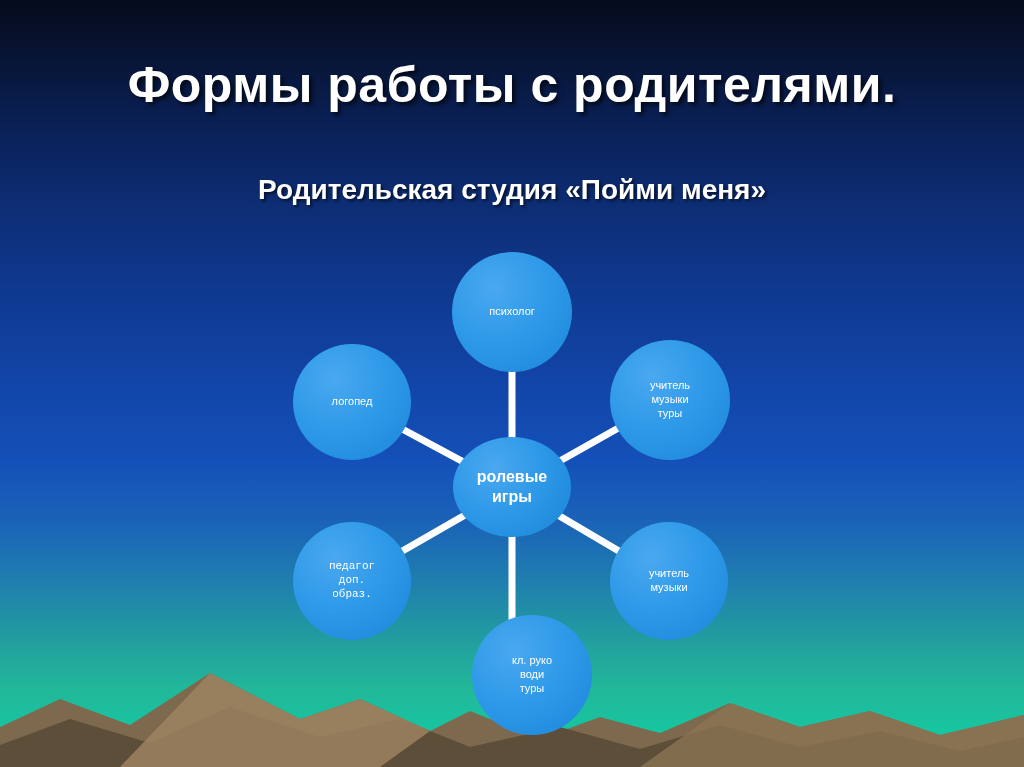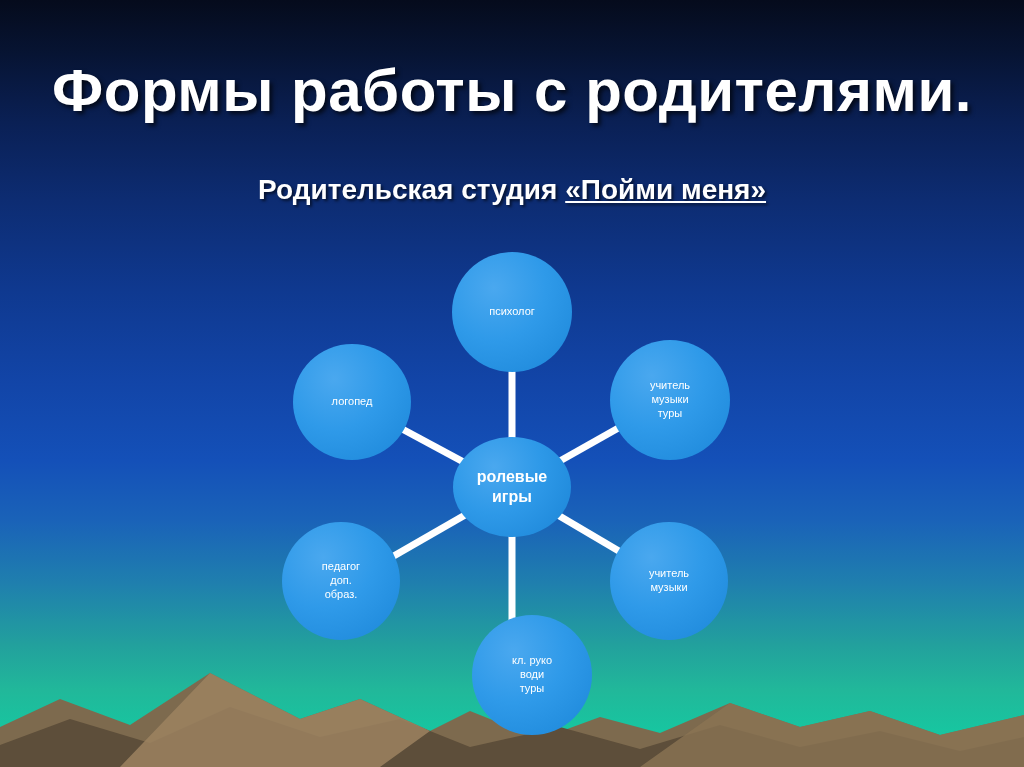--- a/index.html
+++ b/index.html
@@ -39,38 +39,37 @@
   }
 
   
   .title {
     position: absolute;
     top: 56px;
     left: 0;
     width: 1024px;
     text-align: center;
     color: #ffffff;
-    font-size: 60px;
+    font-size: 50px;
     font-weight: bold;
     letter-spacing: 0.5px;
     text-shadow: 3px 3px 4px rgba(0,0,0,0.65);
   }
   .subtitle {
     position: absolute;
     top: 174px;
     left: 0;
     width: 1024px;
     text-align: center;
     color: #ffffff;
     font-size: 28px;
     font-weight: bold;
     text-shadow: 2px 2px 3px rgba(0,0,0,0.6);
   }
   .subtitle .quoted {
-    text-decoration: underline;
     margin-top: 16px;
   }
 
   
   .diagram {
     position: absolute;
     left: 0;
     top: 0;
     width: 1024px;
     height: 767px;
@@ -154,21 +153,21 @@
   </div>
 
   <div class="node" style="left:472px; top:615px; width:120px; height:120px;">
     <span>
       <span>кл. руко</span>
       <span>води</span>
       <span>туры</span>
     </span>
   </div>
 
-  <div class="node" style="left:282px; top:522px; width:118px; height:118px;">
+  <div class="node" style="left:293px; top:522px; width:118px; height:118px;font-family:Liberation Mono, monospace;">
     <span>
       <span>педагог</span>
       <span>доп.</span>
       <span>образ.</span>
     </span>
   </div>
 
   <div class="node" style="left:293px; top:344px; width:118px; height:116px;">
     <span>
       <span>логопед</span>

